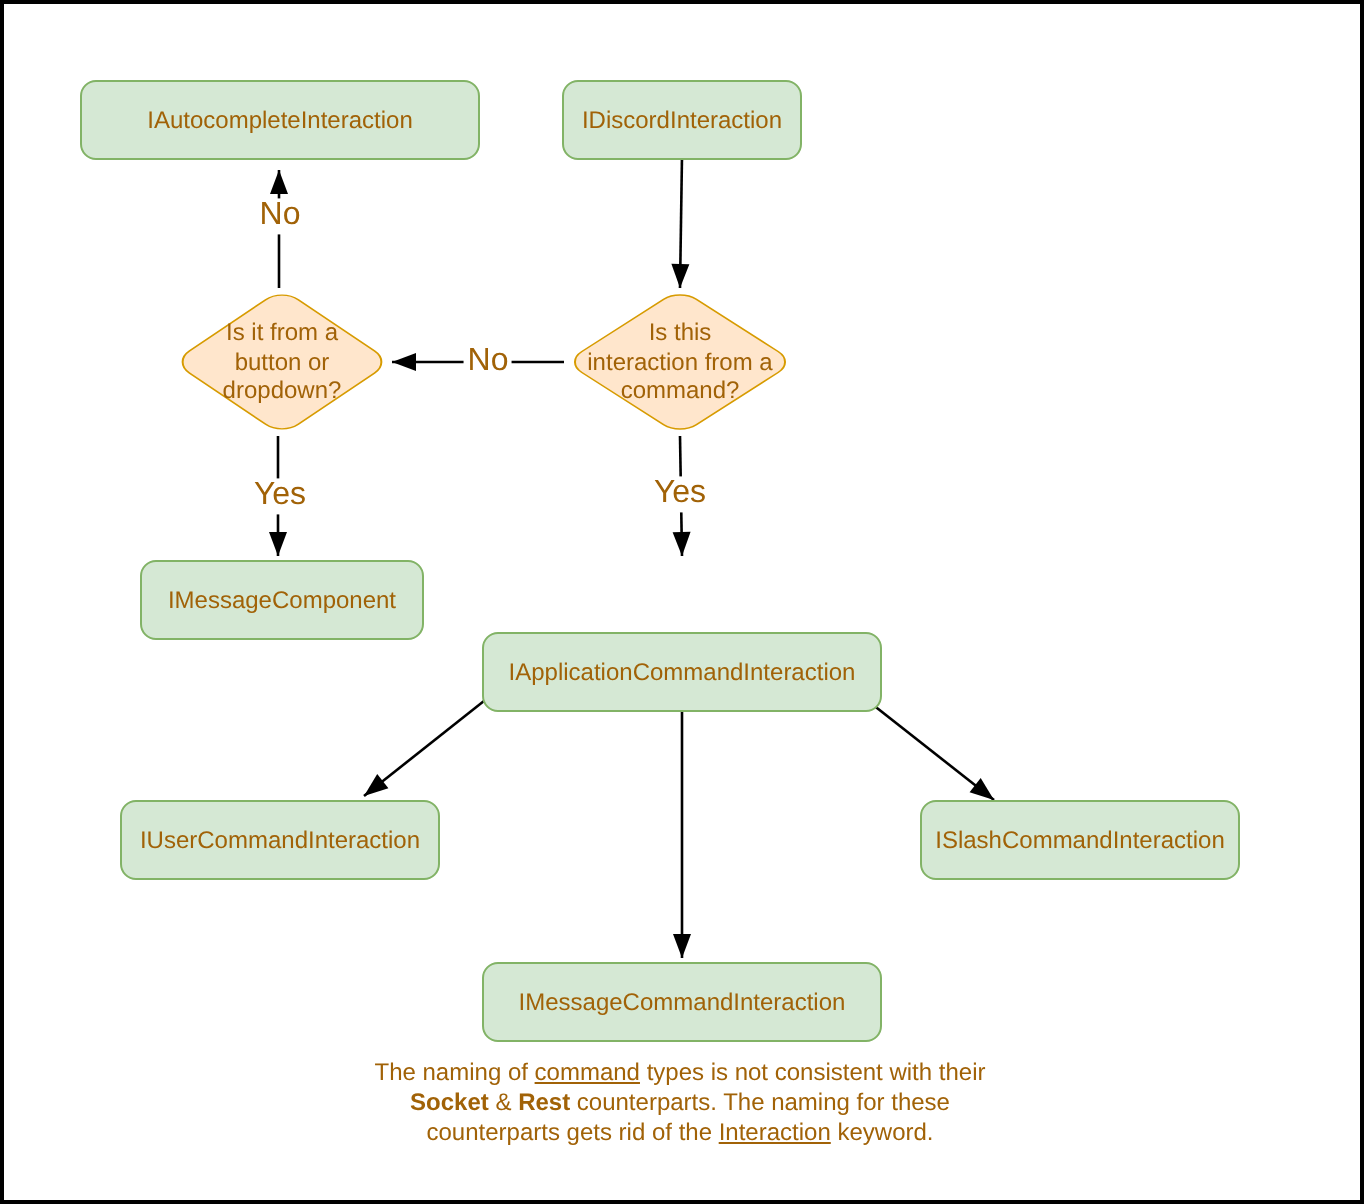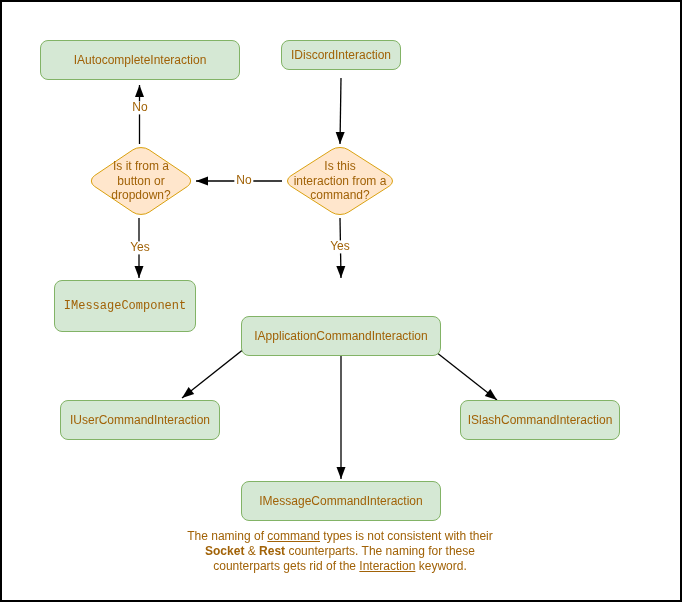--- a/index.html
+++ b/index.html
@@ -43,21 +43,21 @@
     display: flex; flex-direction: column;
     align-items: center; justify-content: center;
     font-size: 12px; line-height: 1.2; text-align: center;
   }
   .decision-label div { white-space: nowrap; }
   .edge-label {
     position: absolute;
     transform: translate(-50%, -50%);
     background: #ffffff;
     padding: 0 2px;
-    font-size: 12px; line-height: 1.1;
+    font-size: 16px; line-height: 1.1;
   }
   .caption {
     position: absolute;
     left: 138px; top: 527px; width: 400px;
     font-size: 12px; line-height: 15px;
     text-align: center;
   }
   .caption div { white-space: nowrap; }
   .bold { font-weight: bold; }
   .underline { text-decoration: underline; }
@@ -78,41 +78,41 @@
     <line x1="280" y1="179" x2="194" y2="179" stroke="#000" stroke-width="1.3" marker-end="url(#arrowhead)"></line>
     <line x1="137" y1="216" x2="137" y2="276" stroke="#000" stroke-width="1.3" marker-end="url(#arrowhead)"></line>
     <line x1="338" y1="216" x2="339" y2="276" stroke="#000" stroke-width="1.3" marker-end="url(#arrowhead)"></line>
     <line x1="281" y1="316" x2="180" y2="396" stroke="#000" stroke-width="1.3" marker-end="url(#arrowhead)"></line>
     <line x1="339" y1="316" x2="339" y2="477" stroke="#000" stroke-width="1.3" marker-end="url(#arrowhead)"></line>
     <line x1="392" y1="317" x2="495" y2="398" stroke="#000" stroke-width="1.3" marker-end="url(#arrowhead)"></line>
   </svg>
 
   <div class="node" style="left:38px; top:38px; width:200px; height:40px;">IAutocompleteInteraction</div>
 
-  <div class="node" style="left:279px; top:38px; width:120px; height:30px;">IDiscordInteraction</div>
+  <div class="node" style="left:279px; top:38px; width:120px; height:40px;">IDiscordInteraction</div>
 
   <div class="decision" style="left:84px; top:142px; width:110px; height:74px;text-decoration:underline;">
     <div class="diamond-shape diamond-1"></div>
     <div class="decision-label">
       <div>Is it from a</div>
       <div>button or</div>
       <div>dropdown?</div>
     </div>
   </div>
 
   <div class="decision" style="left:280px; top:142px; width:116px; height:74px;">
     <div class="diamond-shape diamond-2"></div>
     <div class="decision-label">
       <div>Is this</div>
       <div>interaction from a</div>
       <div>command?</div>
     </div>
   </div>
 
-  <div class="node" style="left:52px; top:278px; width:142px; height:52px;font-family:Liberation Mono, monospace;">IMessageComponent</div>
+  <div class="node" style="left:68px; top:278px; width:142px; height:40px;">IMessageComponent</div>
 
   <div class="node" style="left:239px; top:278px; width:200px; height:40px;margin-top:36px;">IApplicationCommandInteraction</div>
 
   <div class="node" style="left:58px; top:398px; width:160px; height:40px;">IUserCommandInteraction</div>
 
   <div class="node" style="left:458px; top:398px; width:160px; height:40px;">ISlashCommandInteraction</div>
 
   <div class="node" style="left:239px; top:479px; width:200px; height:40px;">IMessageCommandInteraction</div>
 
   <span class="edge-label" style="left:138px; top:106px;">No</span>

